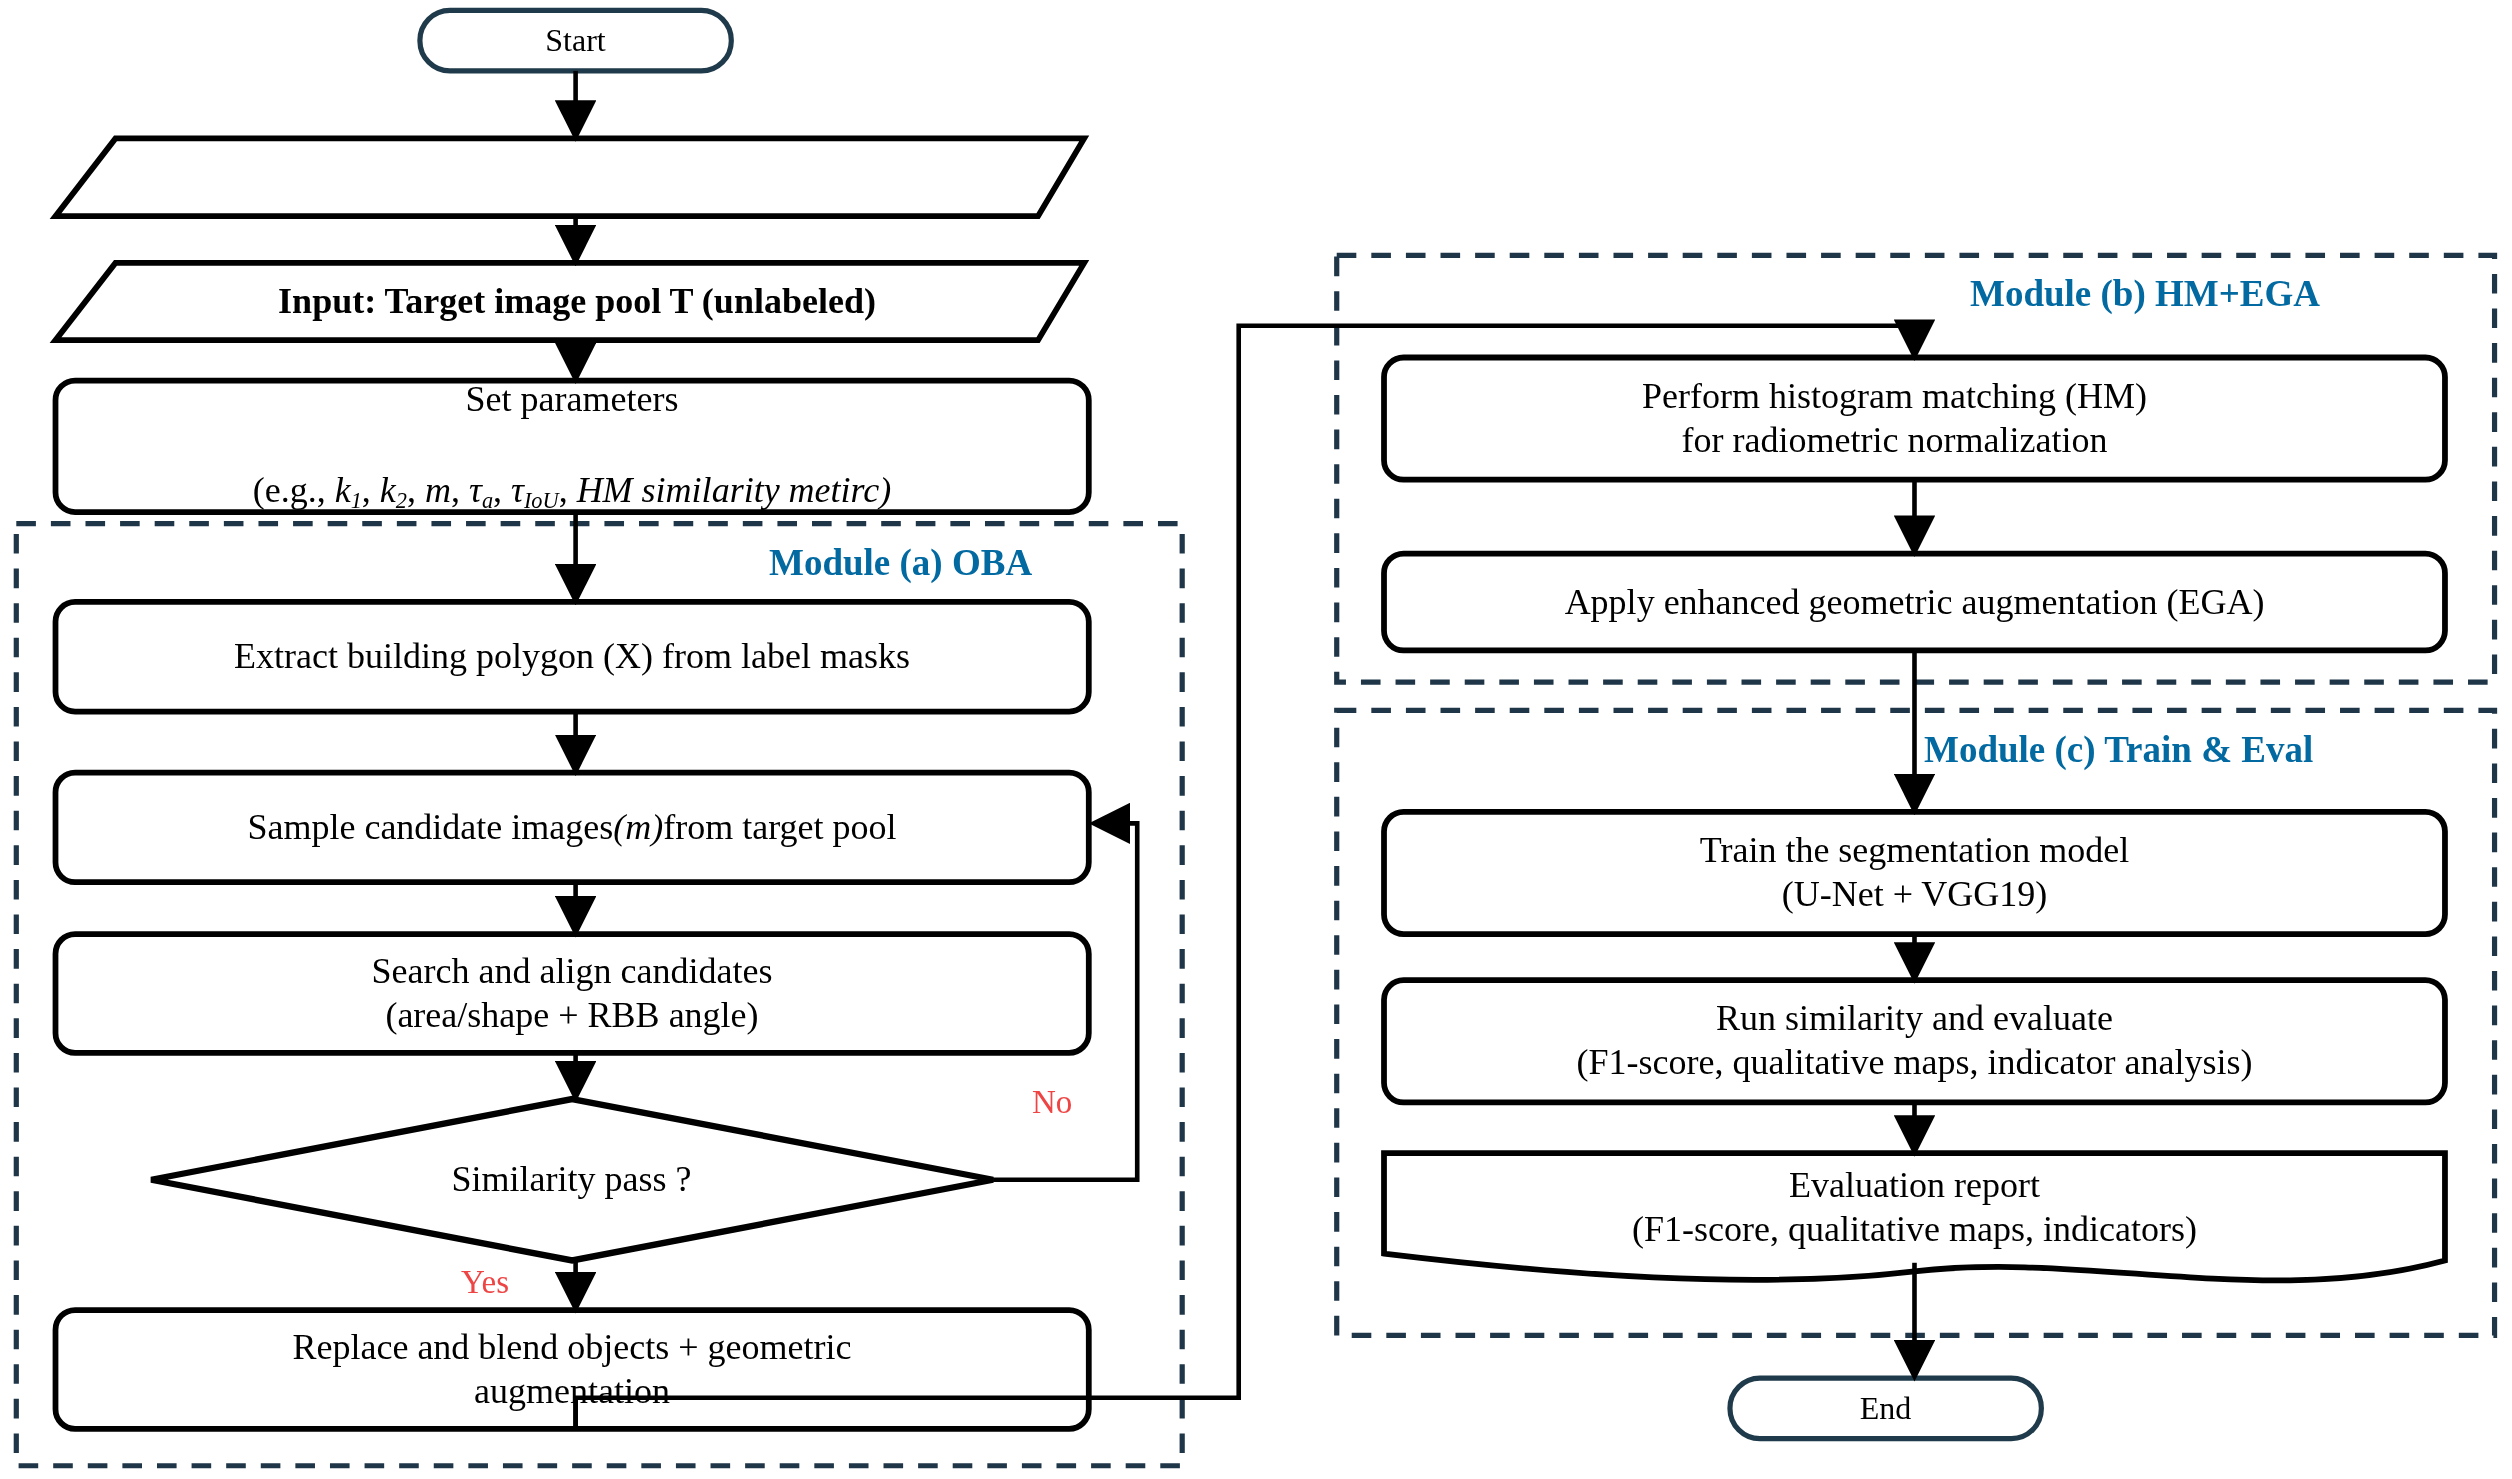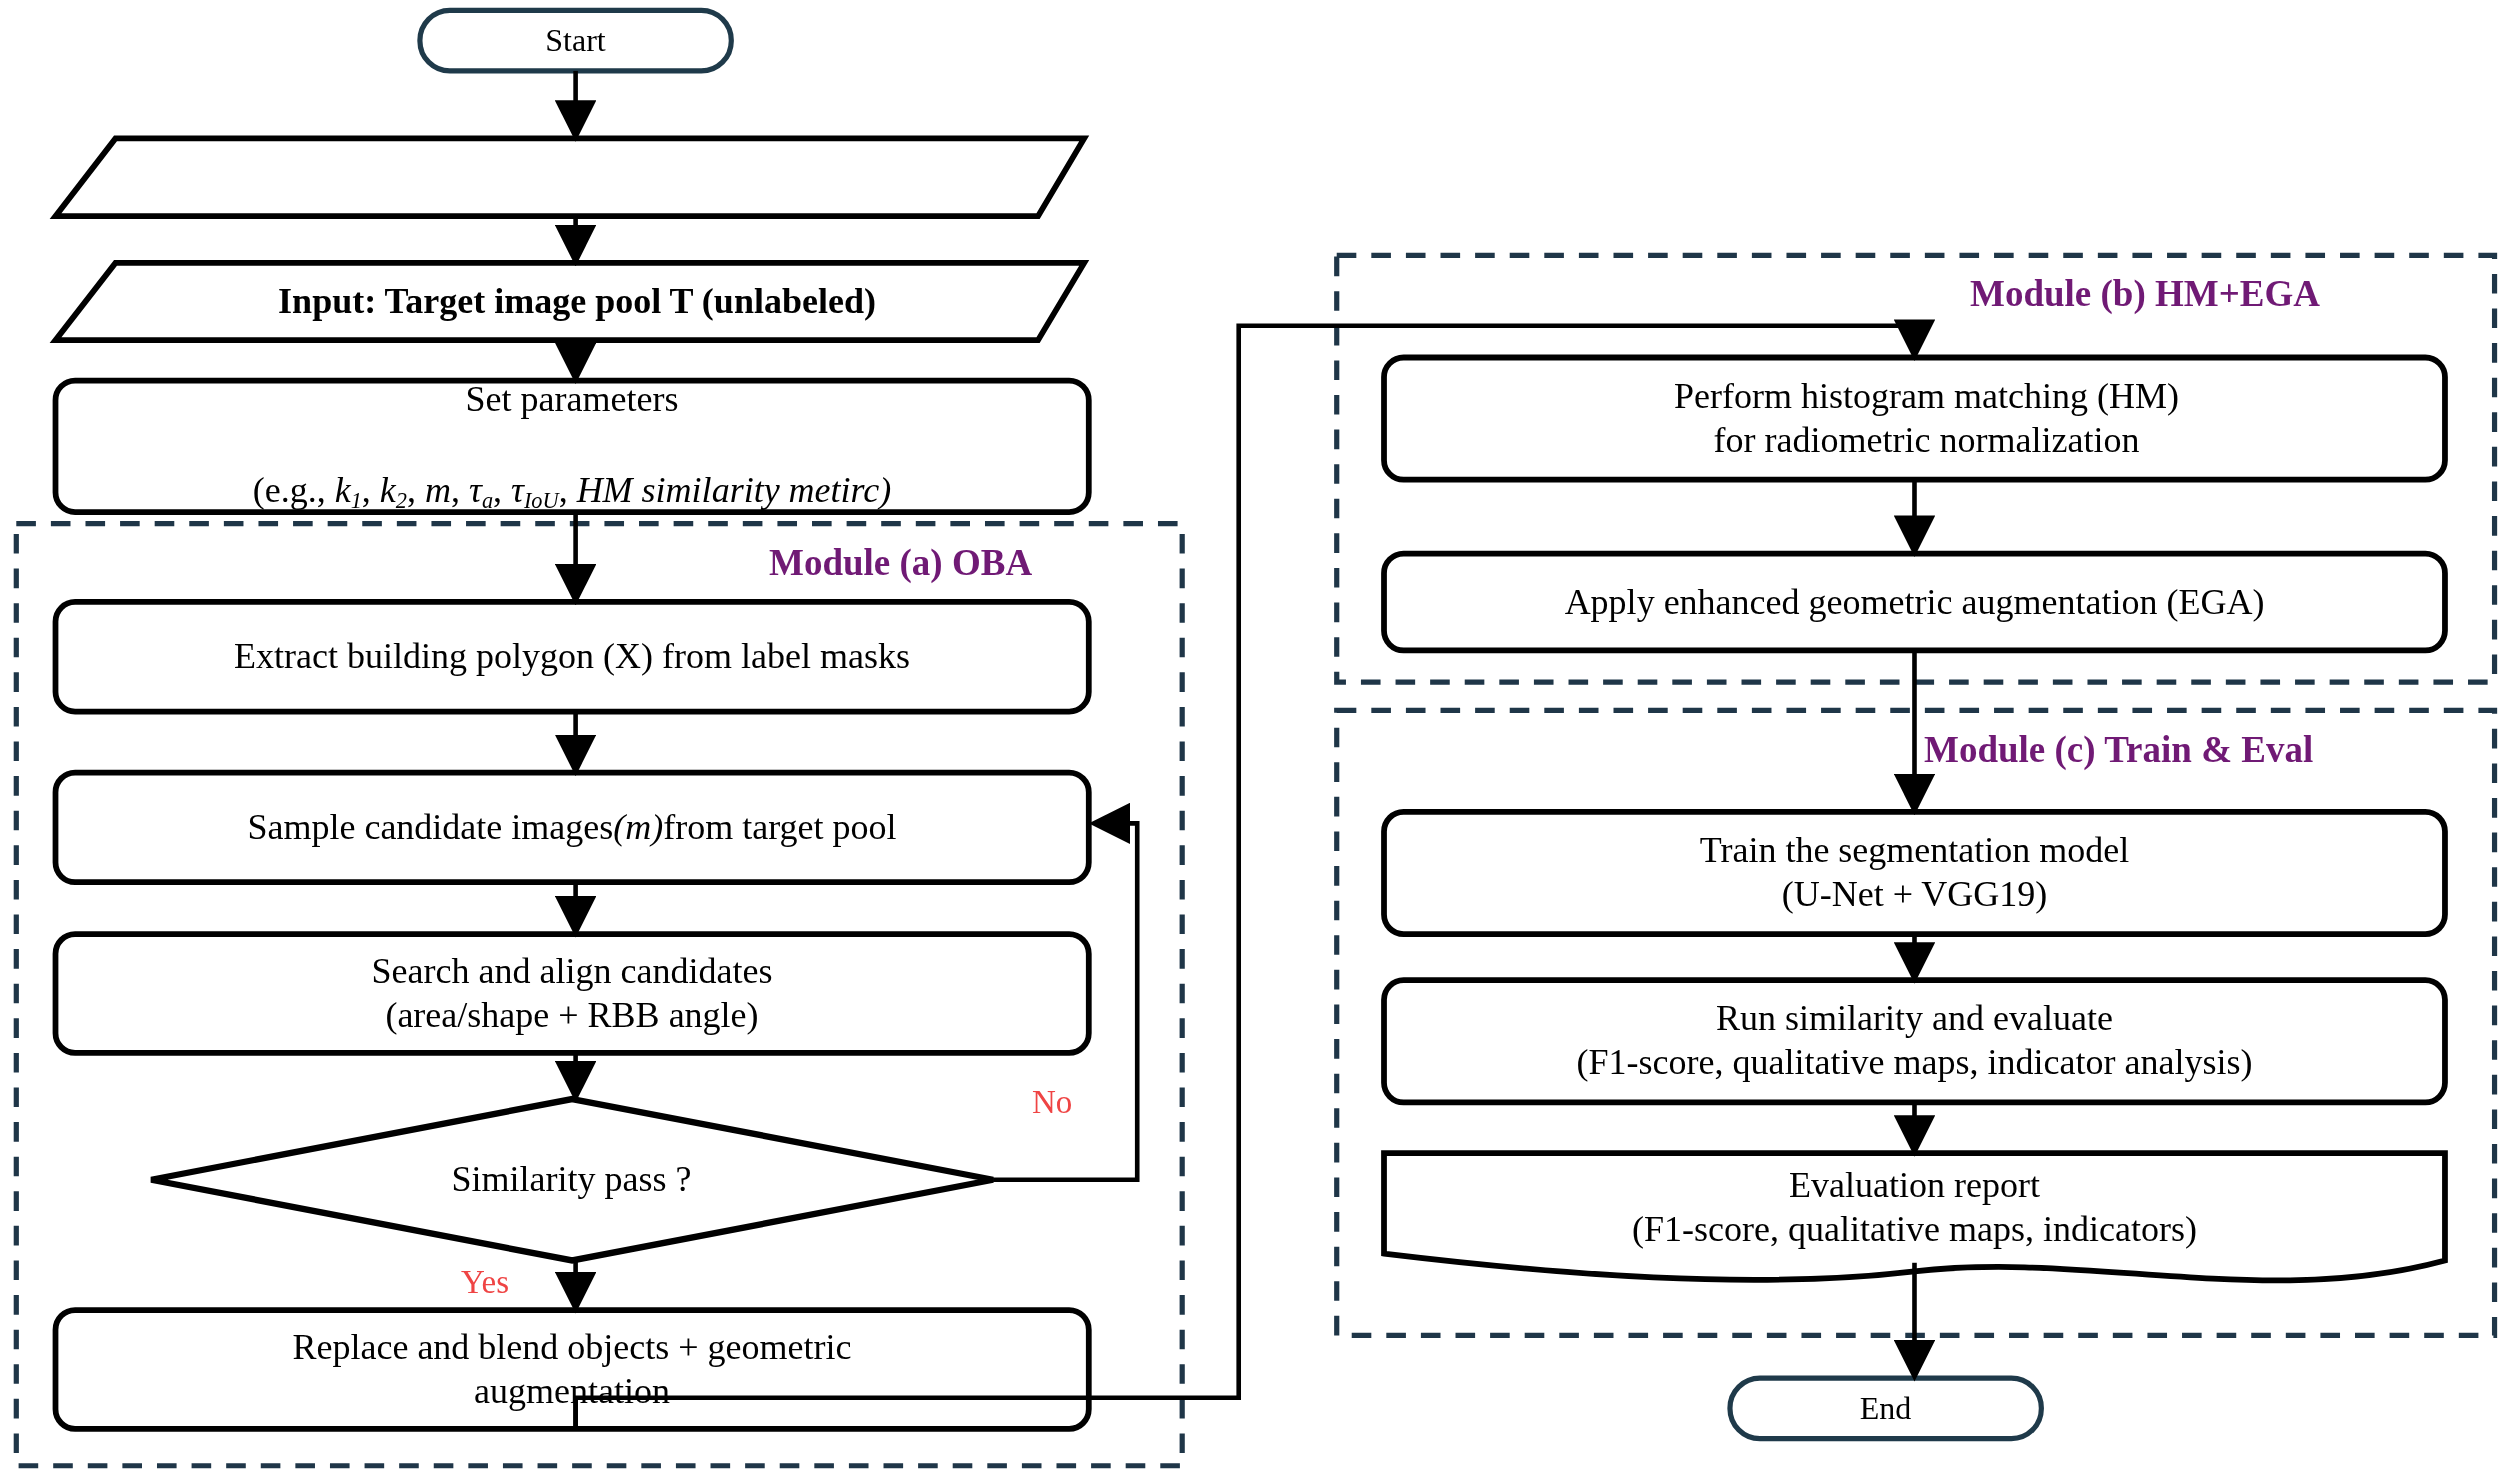--- a/index.html
+++ b/index.html
@@ -20,21 +20,21 @@
   .t-term{font-size:32px;}
   .t-io{font-size:36px;}
   .t-proc{font-size:36px;}
   .t-dec{font-size:36px;}
   .t-doc{font-size:36px;}
   .modlabel{
     position:absolute;
     font-family:"Liberation Serif", serif;
     font-weight:bold;
     font-size:37px;
-    color:#701a75;
+    color:#0369a1;
     white-space:nowrap;
   }
   .edgelabel{
     position:absolute;
     font-family:"Liberation Serif", serif;
     font-size:33px;
     color:#ef4444;
     white-space:nowrap;
   }
   .mathline{
@@ -140,21 +140,21 @@
     <span>Sample candidate images </span><span style="font-style:italic;">(m)</span><span> from target pool</span>
   </div>
 
   <div class="nodetext t-dec" style="left:341px;top:1145px;width:461px;height:69px;">Similarity pass ?</div>
 
   <div class="nodetext t-proc" style="left:55px;top:1310px;width:1034px;height:119px;flex-direction:column;">
     <div>Replace and blend objects + geometric</div>
     <div>augmentation</div>
   </div>
 
-  <div class="nodetext t-proc" style="left:1396px;top:358px;width:1061px;height:122px;flex-direction:column;">
+  <div class="nodetext t-proc" style="left:1364px;top:358px;width:1061px;height:122px;flex-direction:column;">
     <div>Perform histogram matching (HM)</div>
     <div>for radiometric normalization</div>
   </div>
 
   <div class="nodetext t-proc" style="left:1384px;top:554px;width:1061px;height:97px;">Apply enhanced geometric augmentation (EGA)</div>
 
   <div class="nodetext t-proc" style="left:1384px;top:812px;width:1061px;height:122px;flex-direction:column;">
     <div>Train the segmentation model</div>
     <div>(U-Net + VGG19)</div>
   </div>

